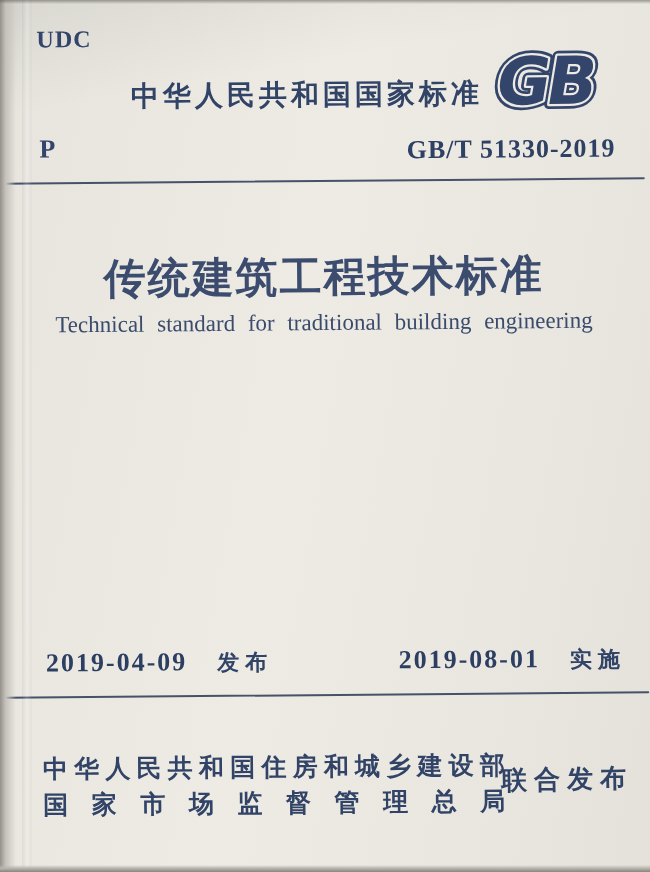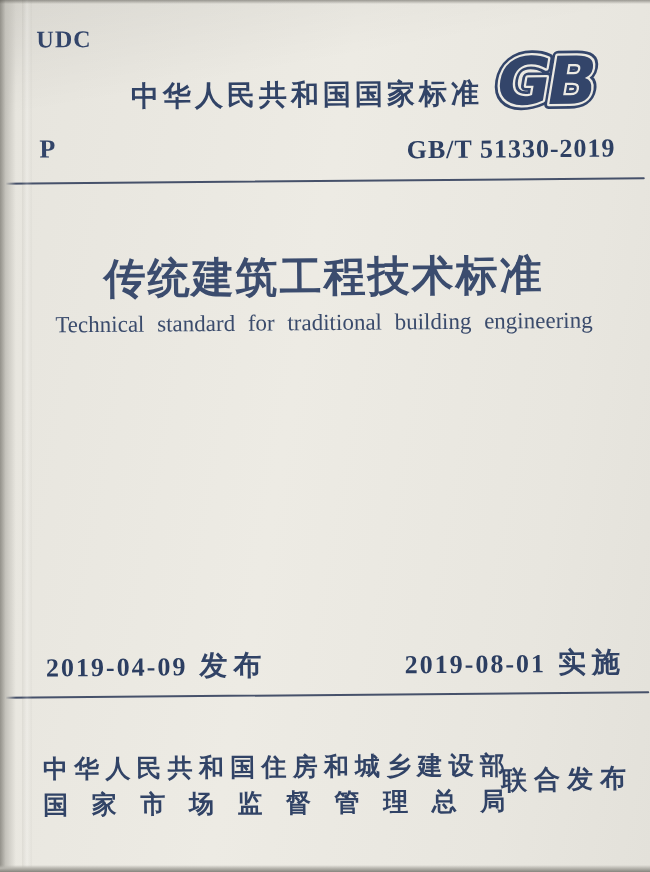--- a/index.html
+++ b/index.html
@@ -107,24 +107,24 @@
     justify-content: space-between;
     align-items: baseline;
   }
   .date-group { display: flex; align-items: baseline; }
   .date-value {
     font: bold 26px "Liberation Serif", serif;
     letter-spacing: 2px;
     color: #2c3e61;
   }
   .date-label {
-    margin-left: 12px;
+    margin-left: 30px;
     font-family: Liberation Sans, sans-serif;
     font-weight: bold;
-    font-size: 28px;
+    font-size: 22px;
     letter-spacing: 6px;
     color: #314366;
   }
   .publishers {
     position: absolute; left: 40px; top: 748px;
     width: 462px;
   }
   .publisher-line {
     font-family: "Liberation Sans", sans-serif;
     font-weight: 600;

